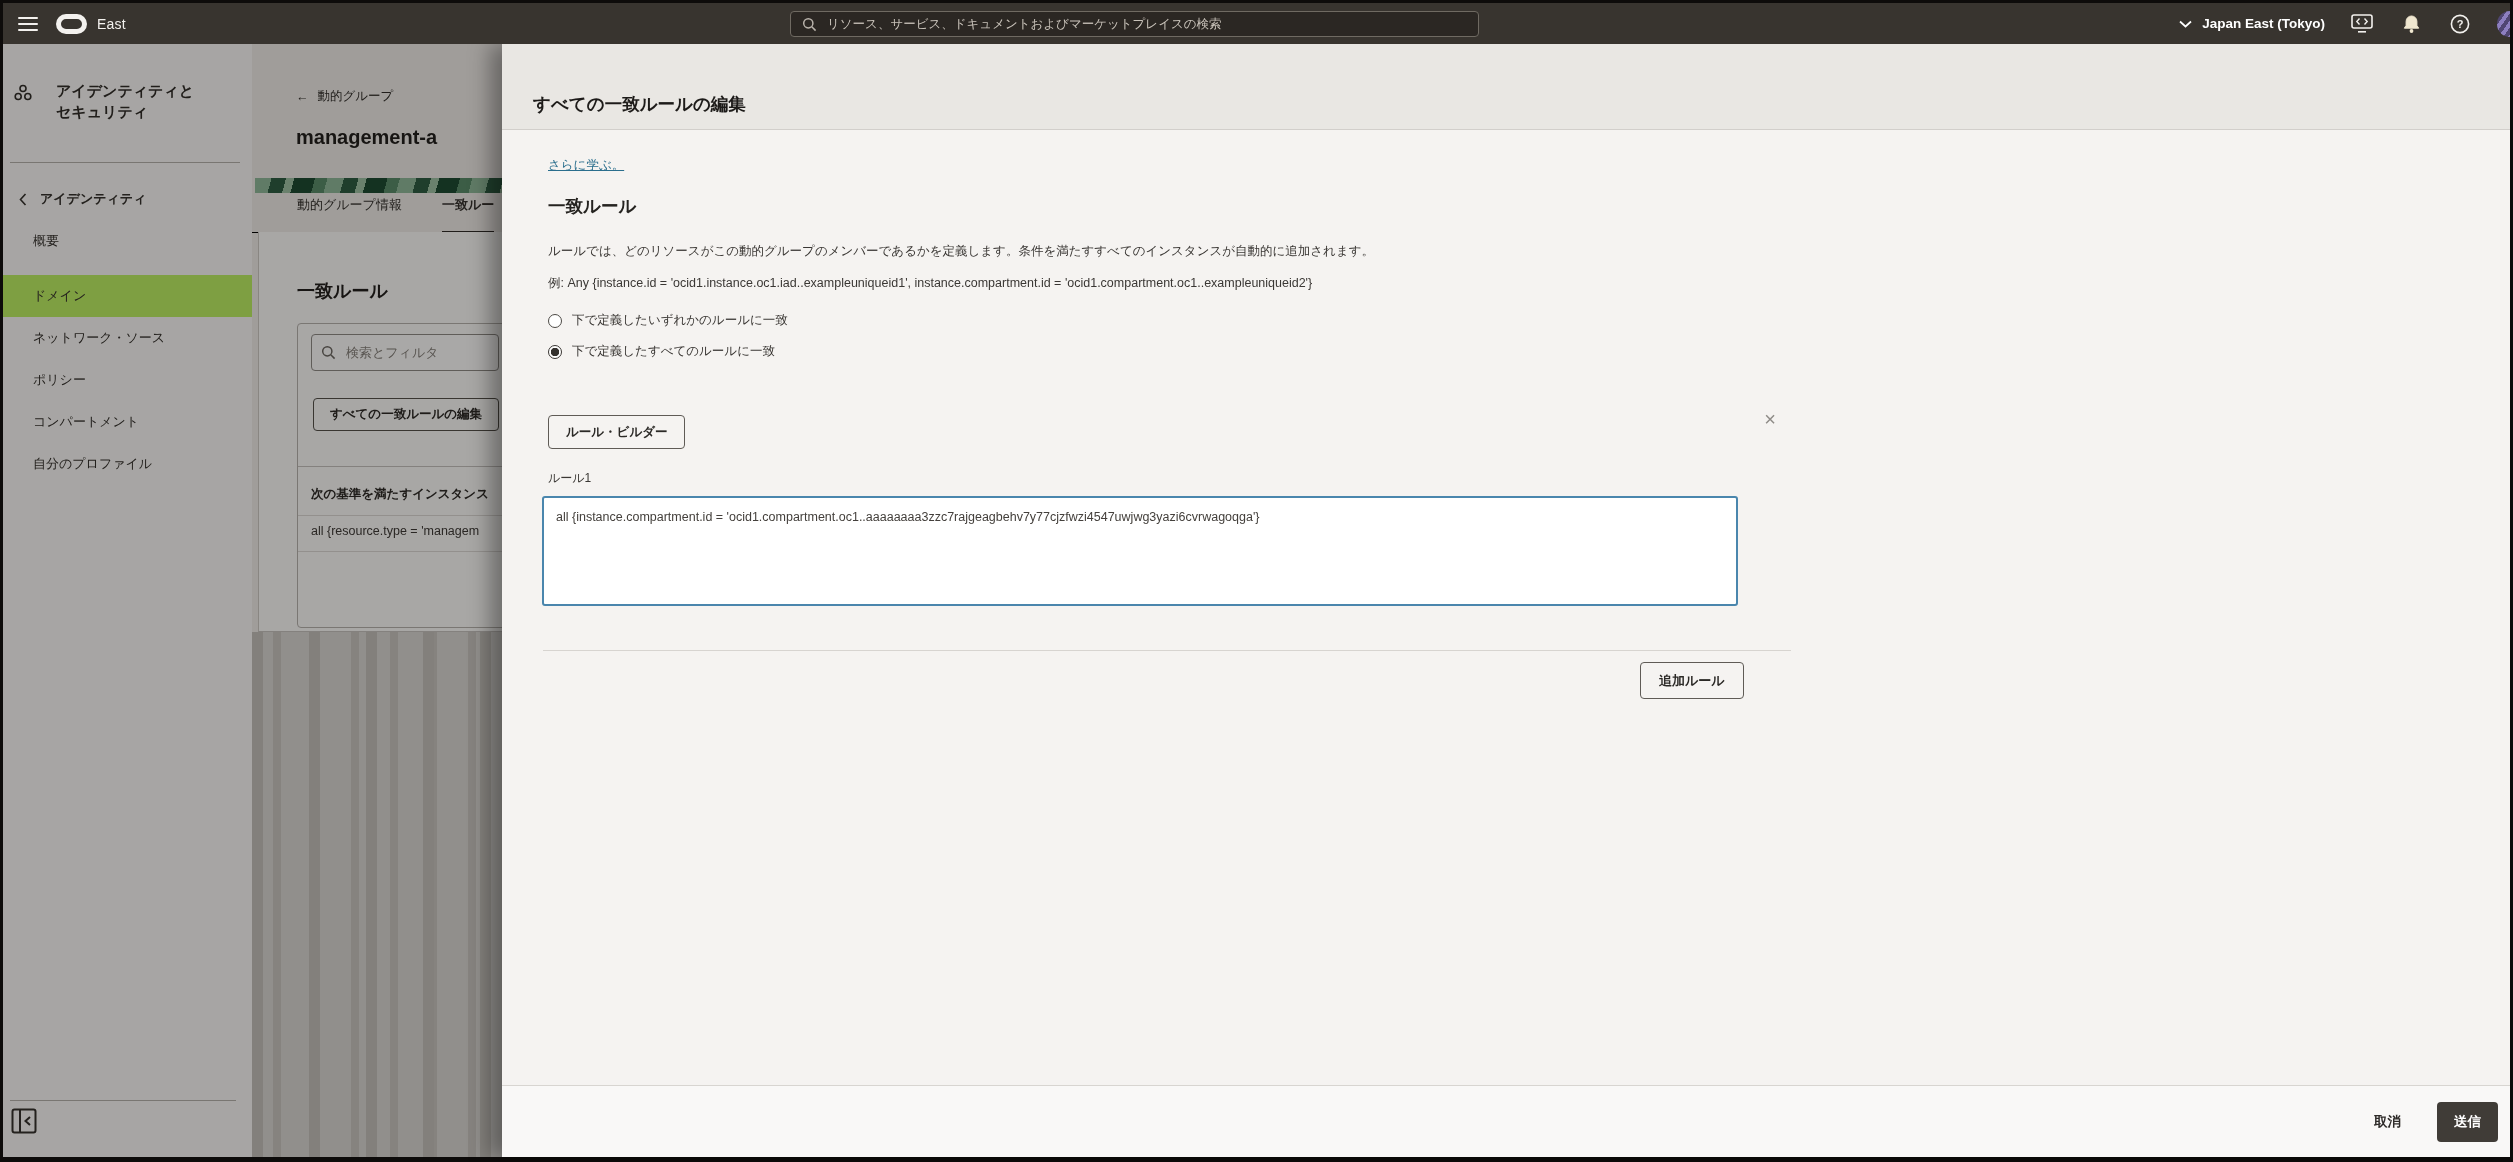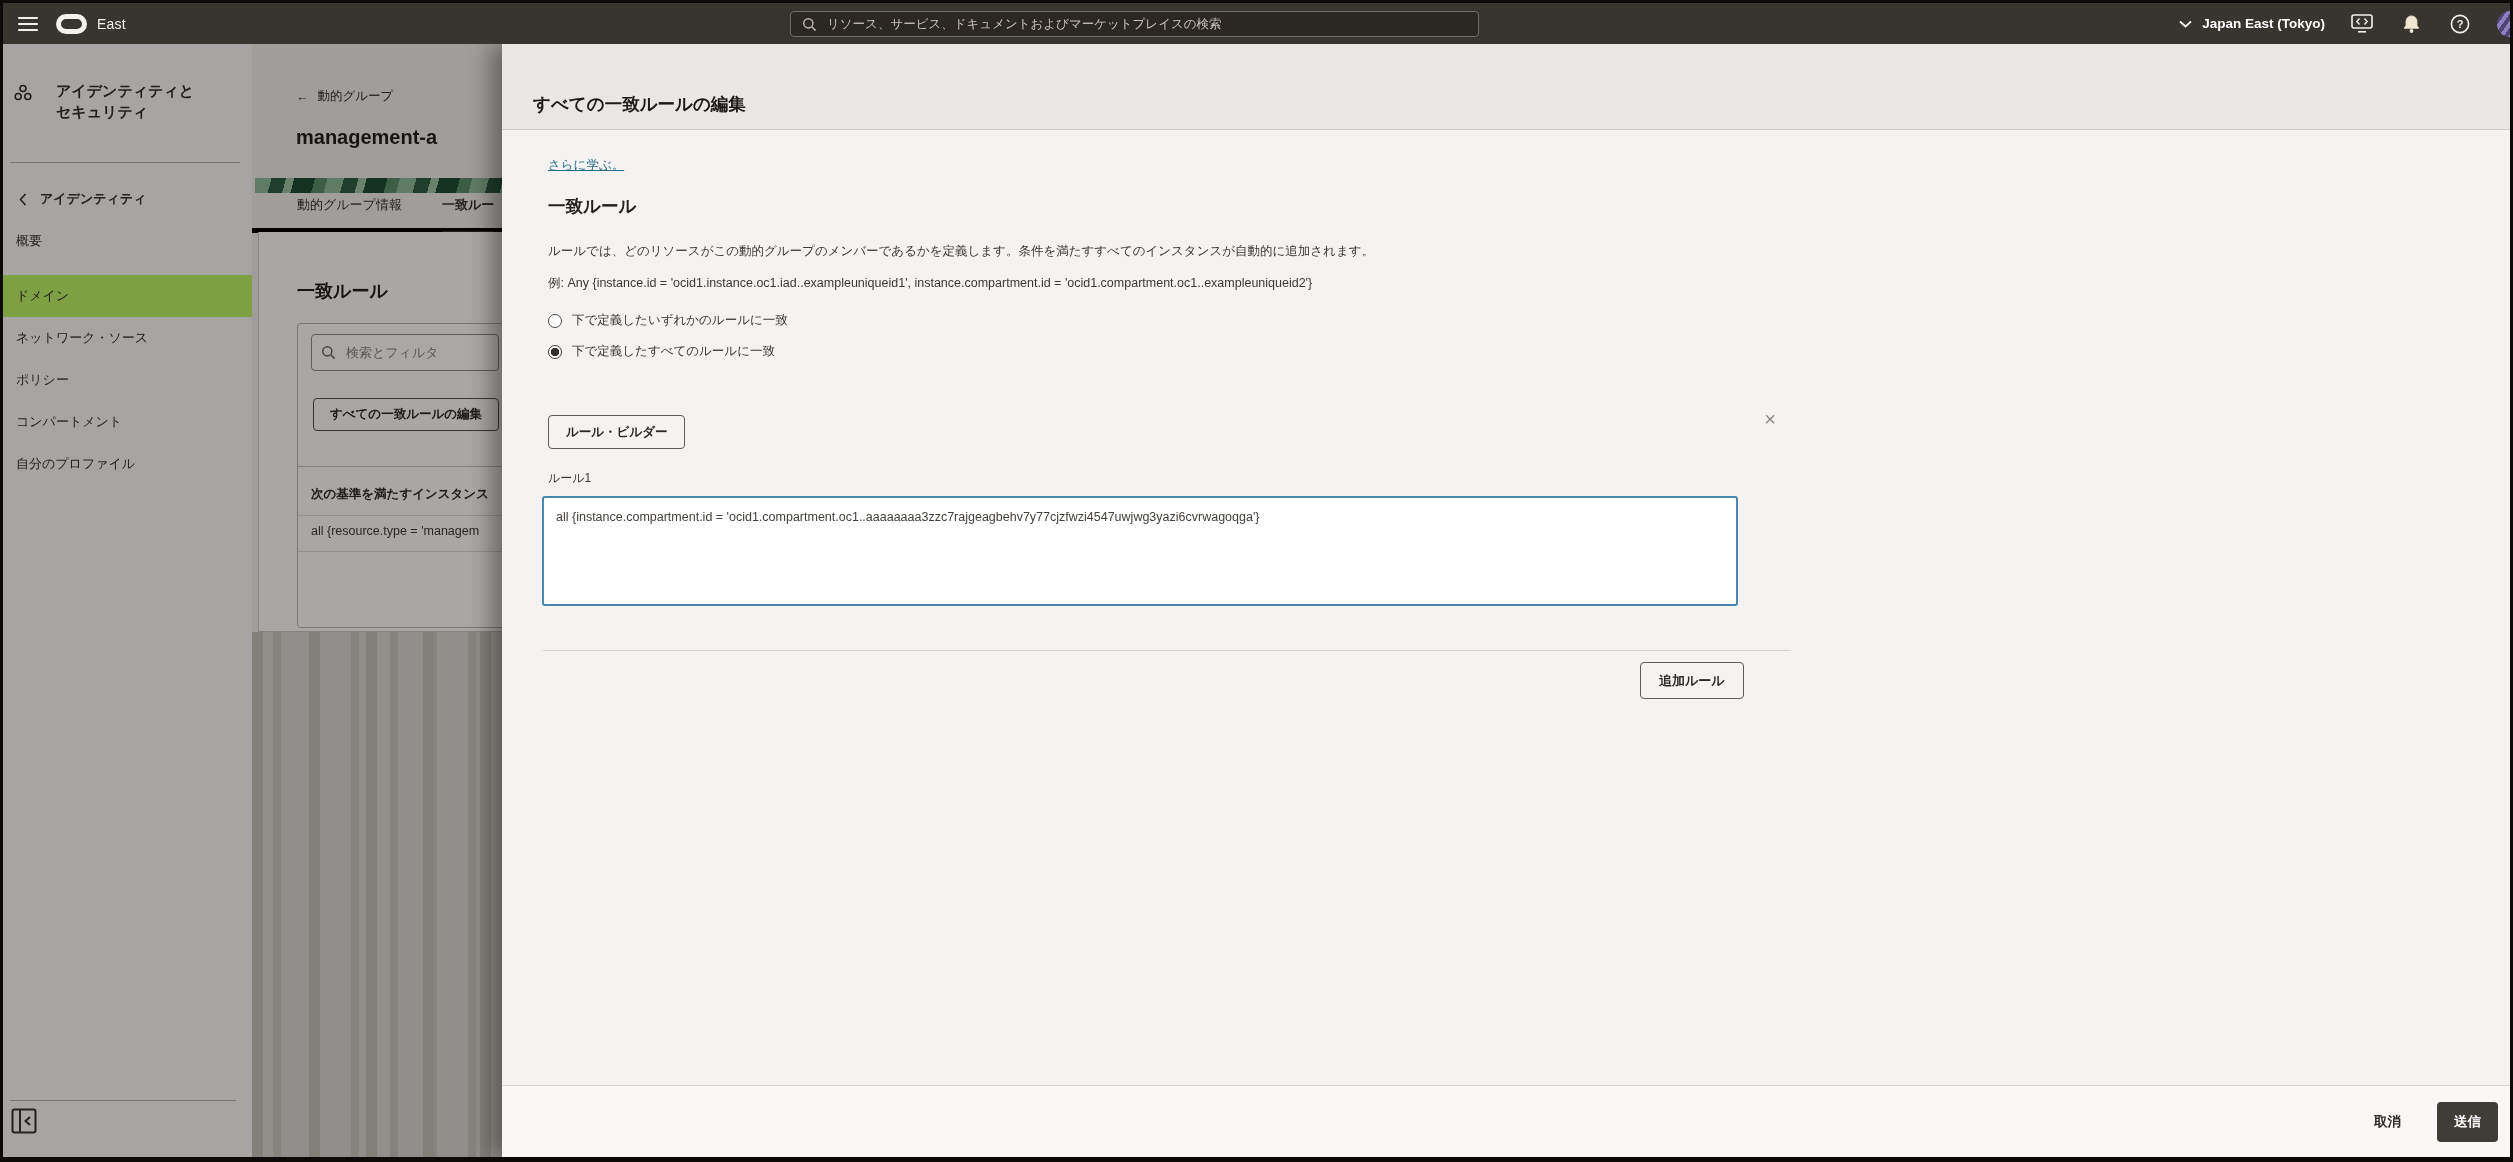--- a/index.html
+++ b/index.html
@@ -26,31 +26,31 @@
   
   .dim{position:absolute;left:3px;top:44px;width:499px;height:1113px;background:rgba(8,6,4,.35);z-index:20;pointer-events:none;}
   
   .sidebar{position:absolute;left:3px;top:44px;width:249px;height:1113px;background:#fcfbfa;z-index:10;}
   .sb-head{position:absolute;left:0;top:36px;width:100%;display:flex;gap:23px;padding:0 10px;}
   .sb-head .ttl{font-size:15px;font-weight:bold;color:#2f2c29;line-height:21px;}
   .sb-div{position:absolute;left:7px;width:230px;border-top:1px solid #b5b2ae;}
   .sb-back{position:absolute;left:0;top:140px;width:100%;height:30px;display:flex;align-items:center;gap:13px;
            padding-left:16px;font-size:13px;font-weight:bold;color:#33302d;cursor:pointer;}
   .sb-items{position:absolute;left:0;top:176px;width:100%;}
-  .sb-item{height:42px;display:flex;align-items:center;padding-left:13px;font-size:13px;color:#33302d;cursor:pointer;}
+  .sb-item{height:42px;display:flex;align-items:center;padding-left:30px;font-size:13px;color:#33302d;cursor:pointer;}
   .sb-item.sel{background:#bef264;margin-top:13px;}
   .collapse{position:absolute;left:8px;top:1064px;width:26px;height:26px;cursor:pointer;}
   
   .bgpage{position:absolute;left:252px;top:44px;width:250px;height:1113px;background:#f1efec;z-index:10;overflow:hidden;}
   .bp-back{position:absolute;left:44px;top:44px;display:flex;gap:9px;align-items:center;
            font-size:12.5px;color:#2f2c29;cursor:pointer;white-space:nowrap;}
   .bp-title{position:absolute;left:44px;top:82px;font-size:20px;font-weight:bold;color:#201e1c;white-space:nowrap;}
   .banner{position:absolute;left:3px;top:134px;width:247px;height:15px;
           background:repeating-linear-gradient(105deg,#8fbb9b 0 16px,#2c5c42 16px 30px,#9fc3a6 30px 38px,#1b4a32 38px 58px,#588c6b 58px 70px);}
-  .tabs{position:absolute;left:0;top:149px;width:250px;height:40px;border-bottom:5px solid #000000;}
+  .tabs{position:absolute;left:0;top:149px;width:250px;height:40px;border-bottom:1px solid #000000;}
   .tab{position:absolute;top:0;height:38px;display:flex;align-items:flex-start;font-size:13px;color:#33302d;
        white-space:nowrap;cursor:pointer;padding-top:3px;}
   .tab.active{font-weight:bold;}
   .tab.active::after{content:"";position:absolute;left:0;right:0;bottom:-4px;height:4px;background:#2d2a27;}
   .bp-card{position:absolute;left:6px;top:188px;width:244px;height:400px;background:#fdfdfc;border-left:1px solid #cecbc7;border-bottom:1px solid #c7c4c0;}
   .bp-h2{position:absolute;left:38px;top:47px;font-size:18px;font-weight:bold;color:#201e1c;white-space:nowrap;}
   .bp-list{position:absolute;left:38px;top:91px;width:250px;height:305px;border:1px solid #b7b4b0;border-radius:4px;background:#fdfdfc;}
   .bp-search{position:absolute;left:13px;top:10px;width:188px;height:37px;border:1px solid #8f8c88;border-radius:4px;
              background:#fff;display:flex;align-items:center;gap:8px;padding:0 9px;}
   .bp-search input{flex:1;min-width:0;border:none;outline:none;background:transparent;font-size:13px;font-family:inherit;color:#33302d;}

